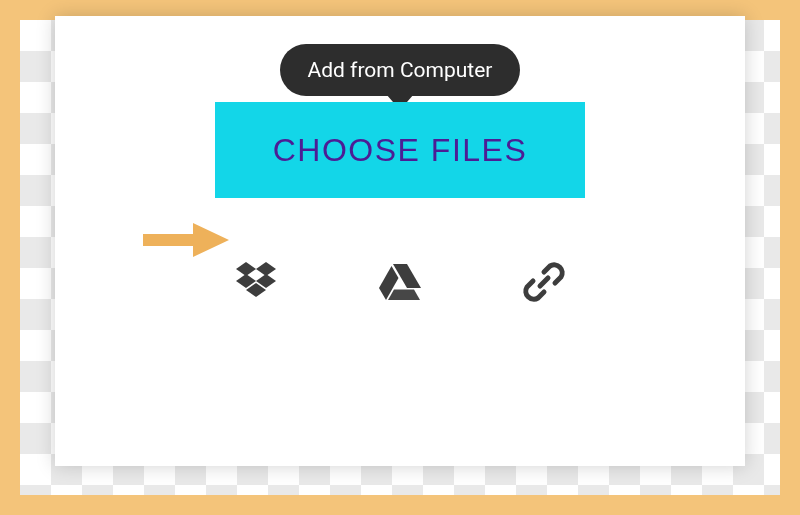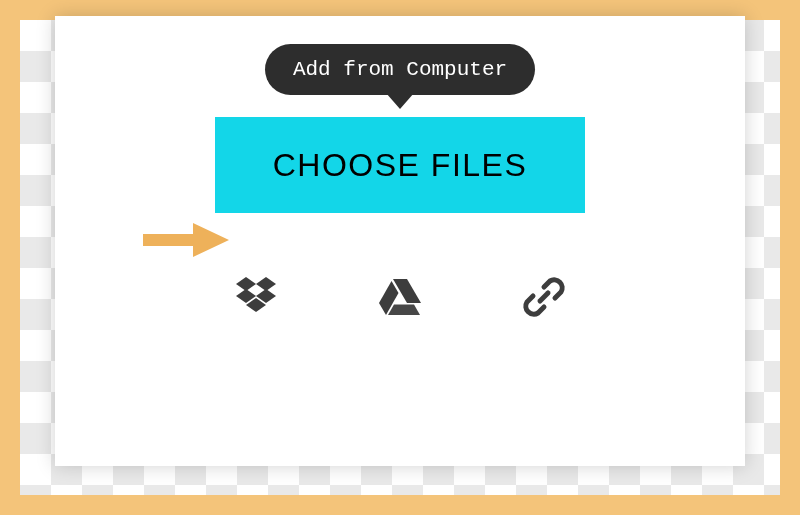--- a/index.html
+++ b/index.html
@@ -45,37 +45,36 @@
     padding-top: 28px;
   }
   .tooltip {
     background: #2d2d2d;
     color: #fff;
     font-size: 21px;
     font-weight: 400;
     padding: 14px 28px;
     border-radius: 34px;
     position: relative;
-    margin-bottom: 22px;
-    font-family: Liberation Mono, monospace;
+    margin-bottom: 6px;
   }
   .tooltip::after {
     content: "";
     position: absolute;
     bottom: -14px;
     left: 50%;
     transform: translateX(-50%);
     width: 0; height: 0;
     border-left: 14px solid transparent;
     border-right: 14px solid transparent;
     border-top: 16px solid #2d2d2d;
   }
   .choose-btn {
     background: #13d6e8;
-    color: #000000;
+    color: #4c1d95;
     border: none;
     width: 370px;
     height: 96px;
     font-size: 32px;
     font-weight: 300;
     letter-spacing: 1.5px;
     cursor: pointer;
     position: relative;
   }
   .arrow {

